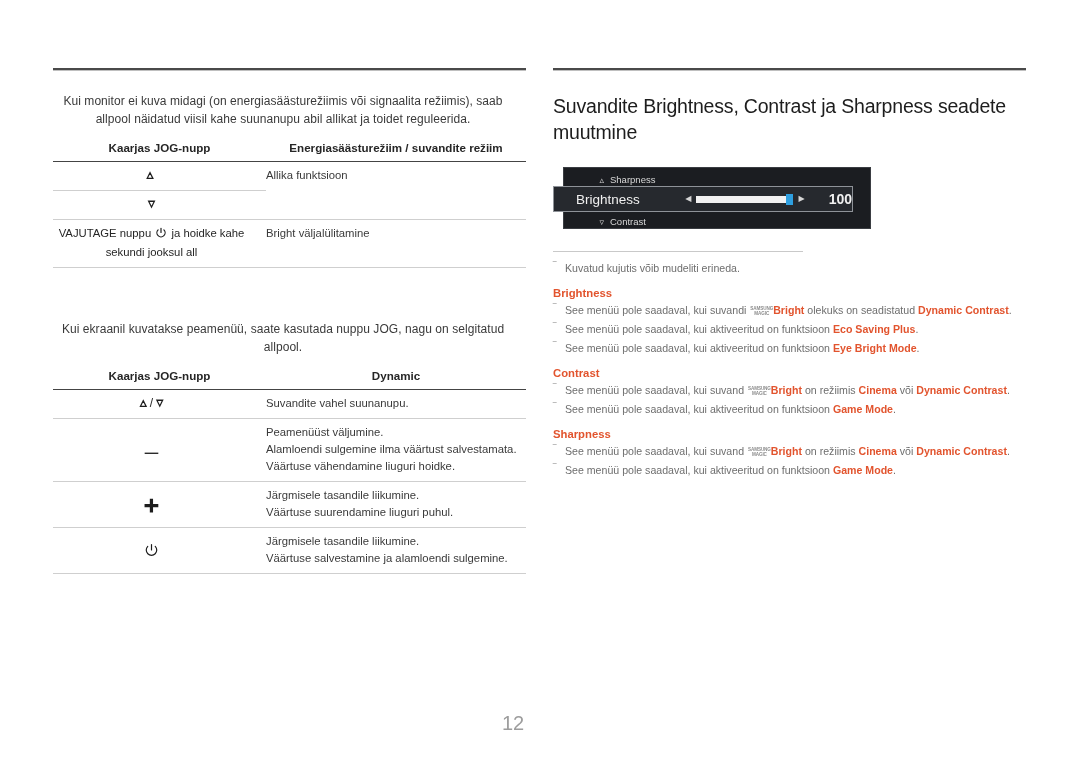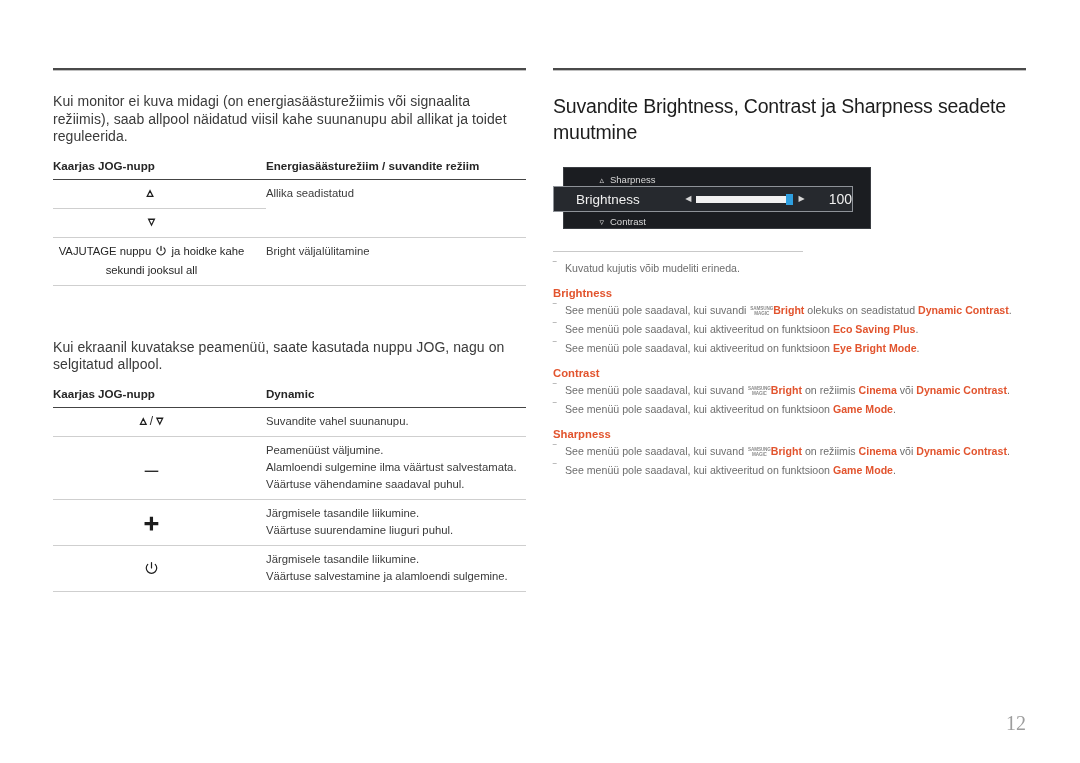--- a/index.html
+++ b/index.html
@@ -18,41 +18,42 @@
 
   .rule-top {
     height: 0;
     border-top: 2px solid #4a4a4a;
     border-bottom: 1px solid #bfbfbf;
     margin-bottom: 22px;
   }
 
   
   .para {
-    font-size: 14px;
+    font-size: 12px;
     line-height: 17.5px;
     color: #3a3a3a;
     letter-spacing: .005em;
+    text-align: center;
   }
   .para.tight { max-width: 460px; }
 
   
   .h1 {
     font-size: 19.5px;
     line-height: 26px;
     font-weight: 400;
     color: #1d1d1d;
     letter-spacing: -.01em;
     margin-bottom: 22px;
   }
 
   
   .tbl { width: 100%; border-collapse: collapse; margin-top: 13px; }
   .tbl th {
-    text-align: left;
+    text-align: center;
     font-size: 11.6px;
     font-weight: 700;
     color: #262626;
     padding: 0 0 7px 0;
     vertical-align: bottom;
   }
   .tbl .thead-row th { border-bottom: 1.6px solid #444; }
   .tbl td {
     font-size: 11.3px;
     line-height: 17px;
@@ -116,21 +117,21 @@
   }
   .osd-track {
     width: 105px; height: 7px; background: #f2f2f2;
     margin: 0 5px; position: relative;
   }
   .osd-knob {
     position: absolute; right: 0; top: -2px;
     width: 7px; height: 11px; background: #2e9fe0;
   }
   .osd-val {
-    margin-left: 24px; color: #f0f0f0; font-size: 14px;
+    margin-left: 24px; color: #f0f0f0; font-size: 14px; font-weight: bold;
   }
 
   
   .note-sep {
     margin-top: 16px; width: 250px;
     border-top: 1px solid #c9c9c9;
   }
   .note-head {
     color: #e2542e; font-size: 11.3px; font-weight: 700;
     margin: 11px 0 3px 0;
@@ -157,22 +158,22 @@
     color: #8c8c8c;
     font-weight: 700;
     text-align: center;
     margin: 0 0 0 1px;
   }
   .magic span { display: block; }
 
   
   .pageno {
     position: absolute; left: 0; right: 54px; bottom: 28px;
-    text-align: right;
-    font-size: 20px; color: #9d9d9d; font-family: Liberation Serif, serif;
+    text-align: center;
+    font-size: 20px; color: #9d9d9d;
   }
 </style>
 </head>
 <body>
 
 <div class="page">
 
   <div class="col-left">
     <div class="rule-top"></div>
 
@@ -182,21 +183,21 @@
       <tbody>
           <tr class="thead-row">
         <th class="col-key">Kaarjas JOG-nupp</th>
         <th>Energiasäästurežiim / suvandite režiim</th>
       </tr>
       <tr class="b-bot-left">
         <td class="key">
           <span class="icon-glyph chev">▵︎</span>
           <svg width="0" height="0"></svg>
         </td>
-        <td>Allika seadistatud</td>
+        <td>Allika funktsioon</td>
       </tr>
       <tr class="b-bot">
         <td class="key">
           <span class="icon-glyph chev">▿︎</span>
         </td>
         <td></td>
       </tr>
       <tr class="b-bot">
         <td class="key">
           <span>VAJUTAGE nuppu</span>
@@ -233,21 +234,21 @@
         </td>
       </tr>
 
       <tr class="b-bot">
         <td class="key" style="padding-top:24px;">
           <span class="icon-glyph minus">─</span>
         </td>
         <td>
           <div>Peamenüüst väljumine.</div>
           <div>Alamloendi sulgemine ilma väärtust salvestamata.</div>
-          <div>Väärtuse vähendamine saadaval puhul.</div>
+          <div>Väärtuse vähendamine liuguri hoidke.</div>
         </td>
       </tr>
 
       <tr class="b-bot">
         <td class="key" style="padding-top:14px;">
           <span class="icon-glyph plus">➕︎</span>
         </td>
         <td>
           <div>Järgmisele tasandile liikumine.</div>
           <div>Väärtuse suurendamine liuguri puhul.</div>

